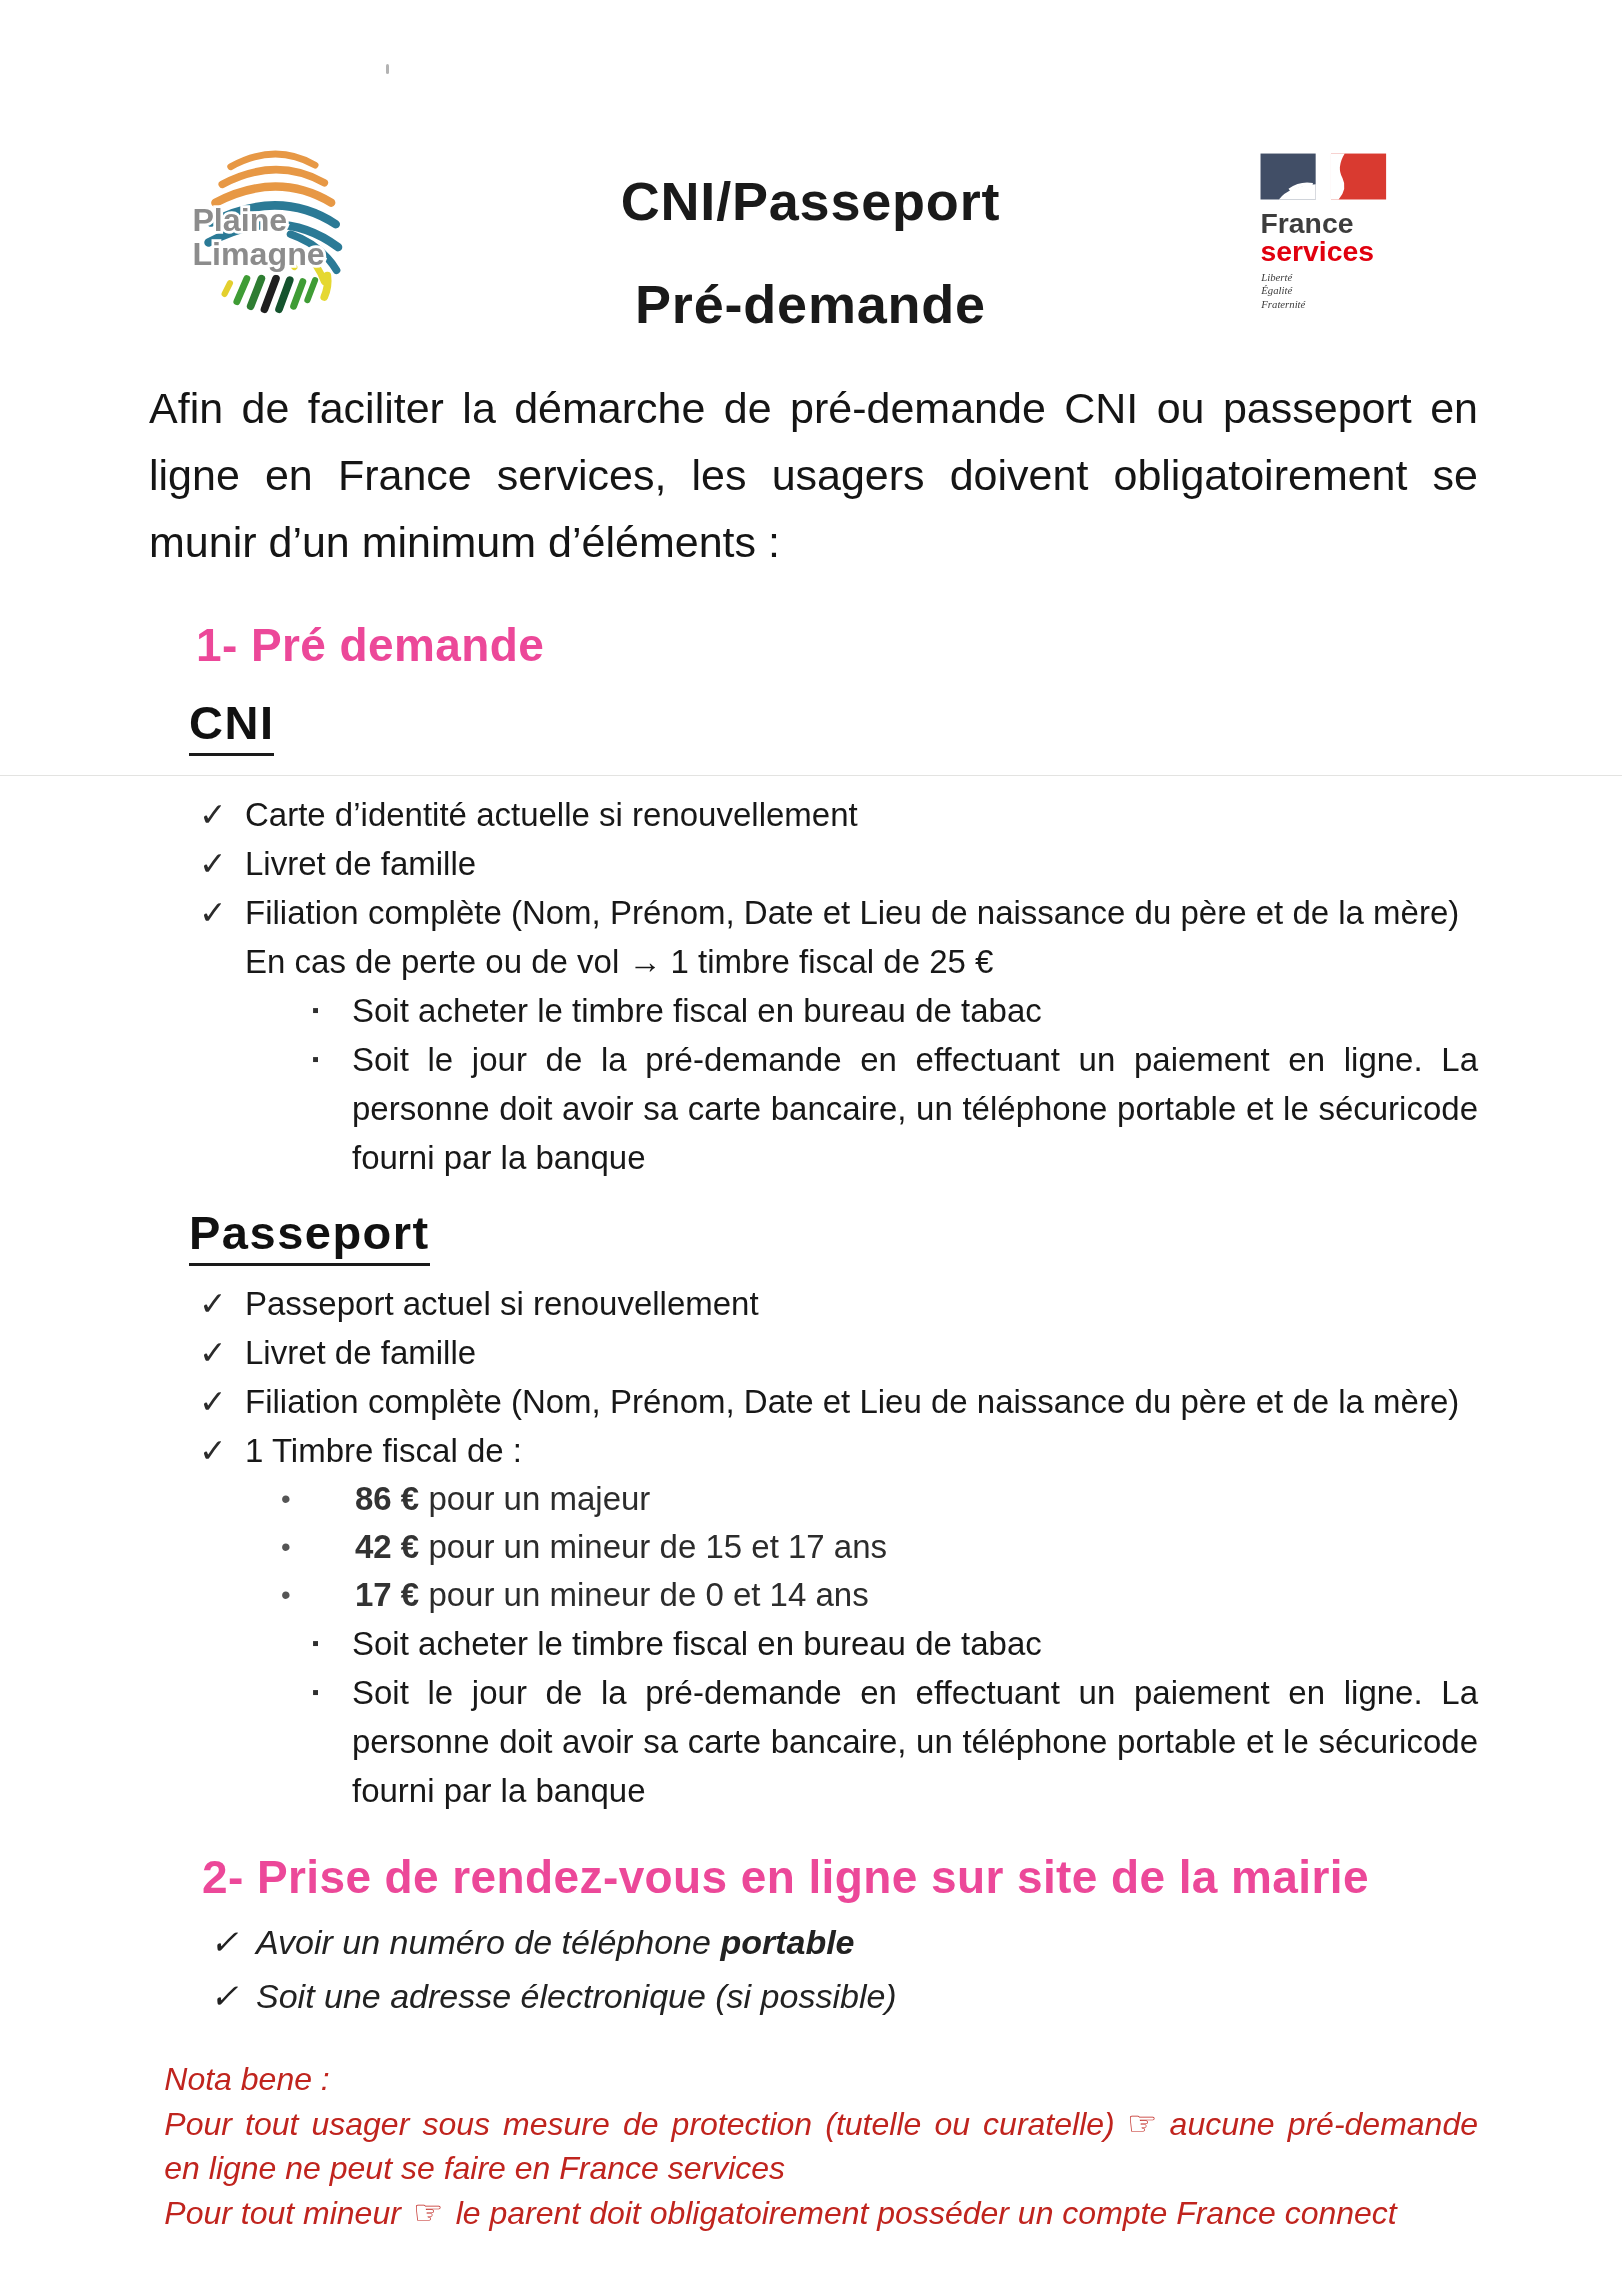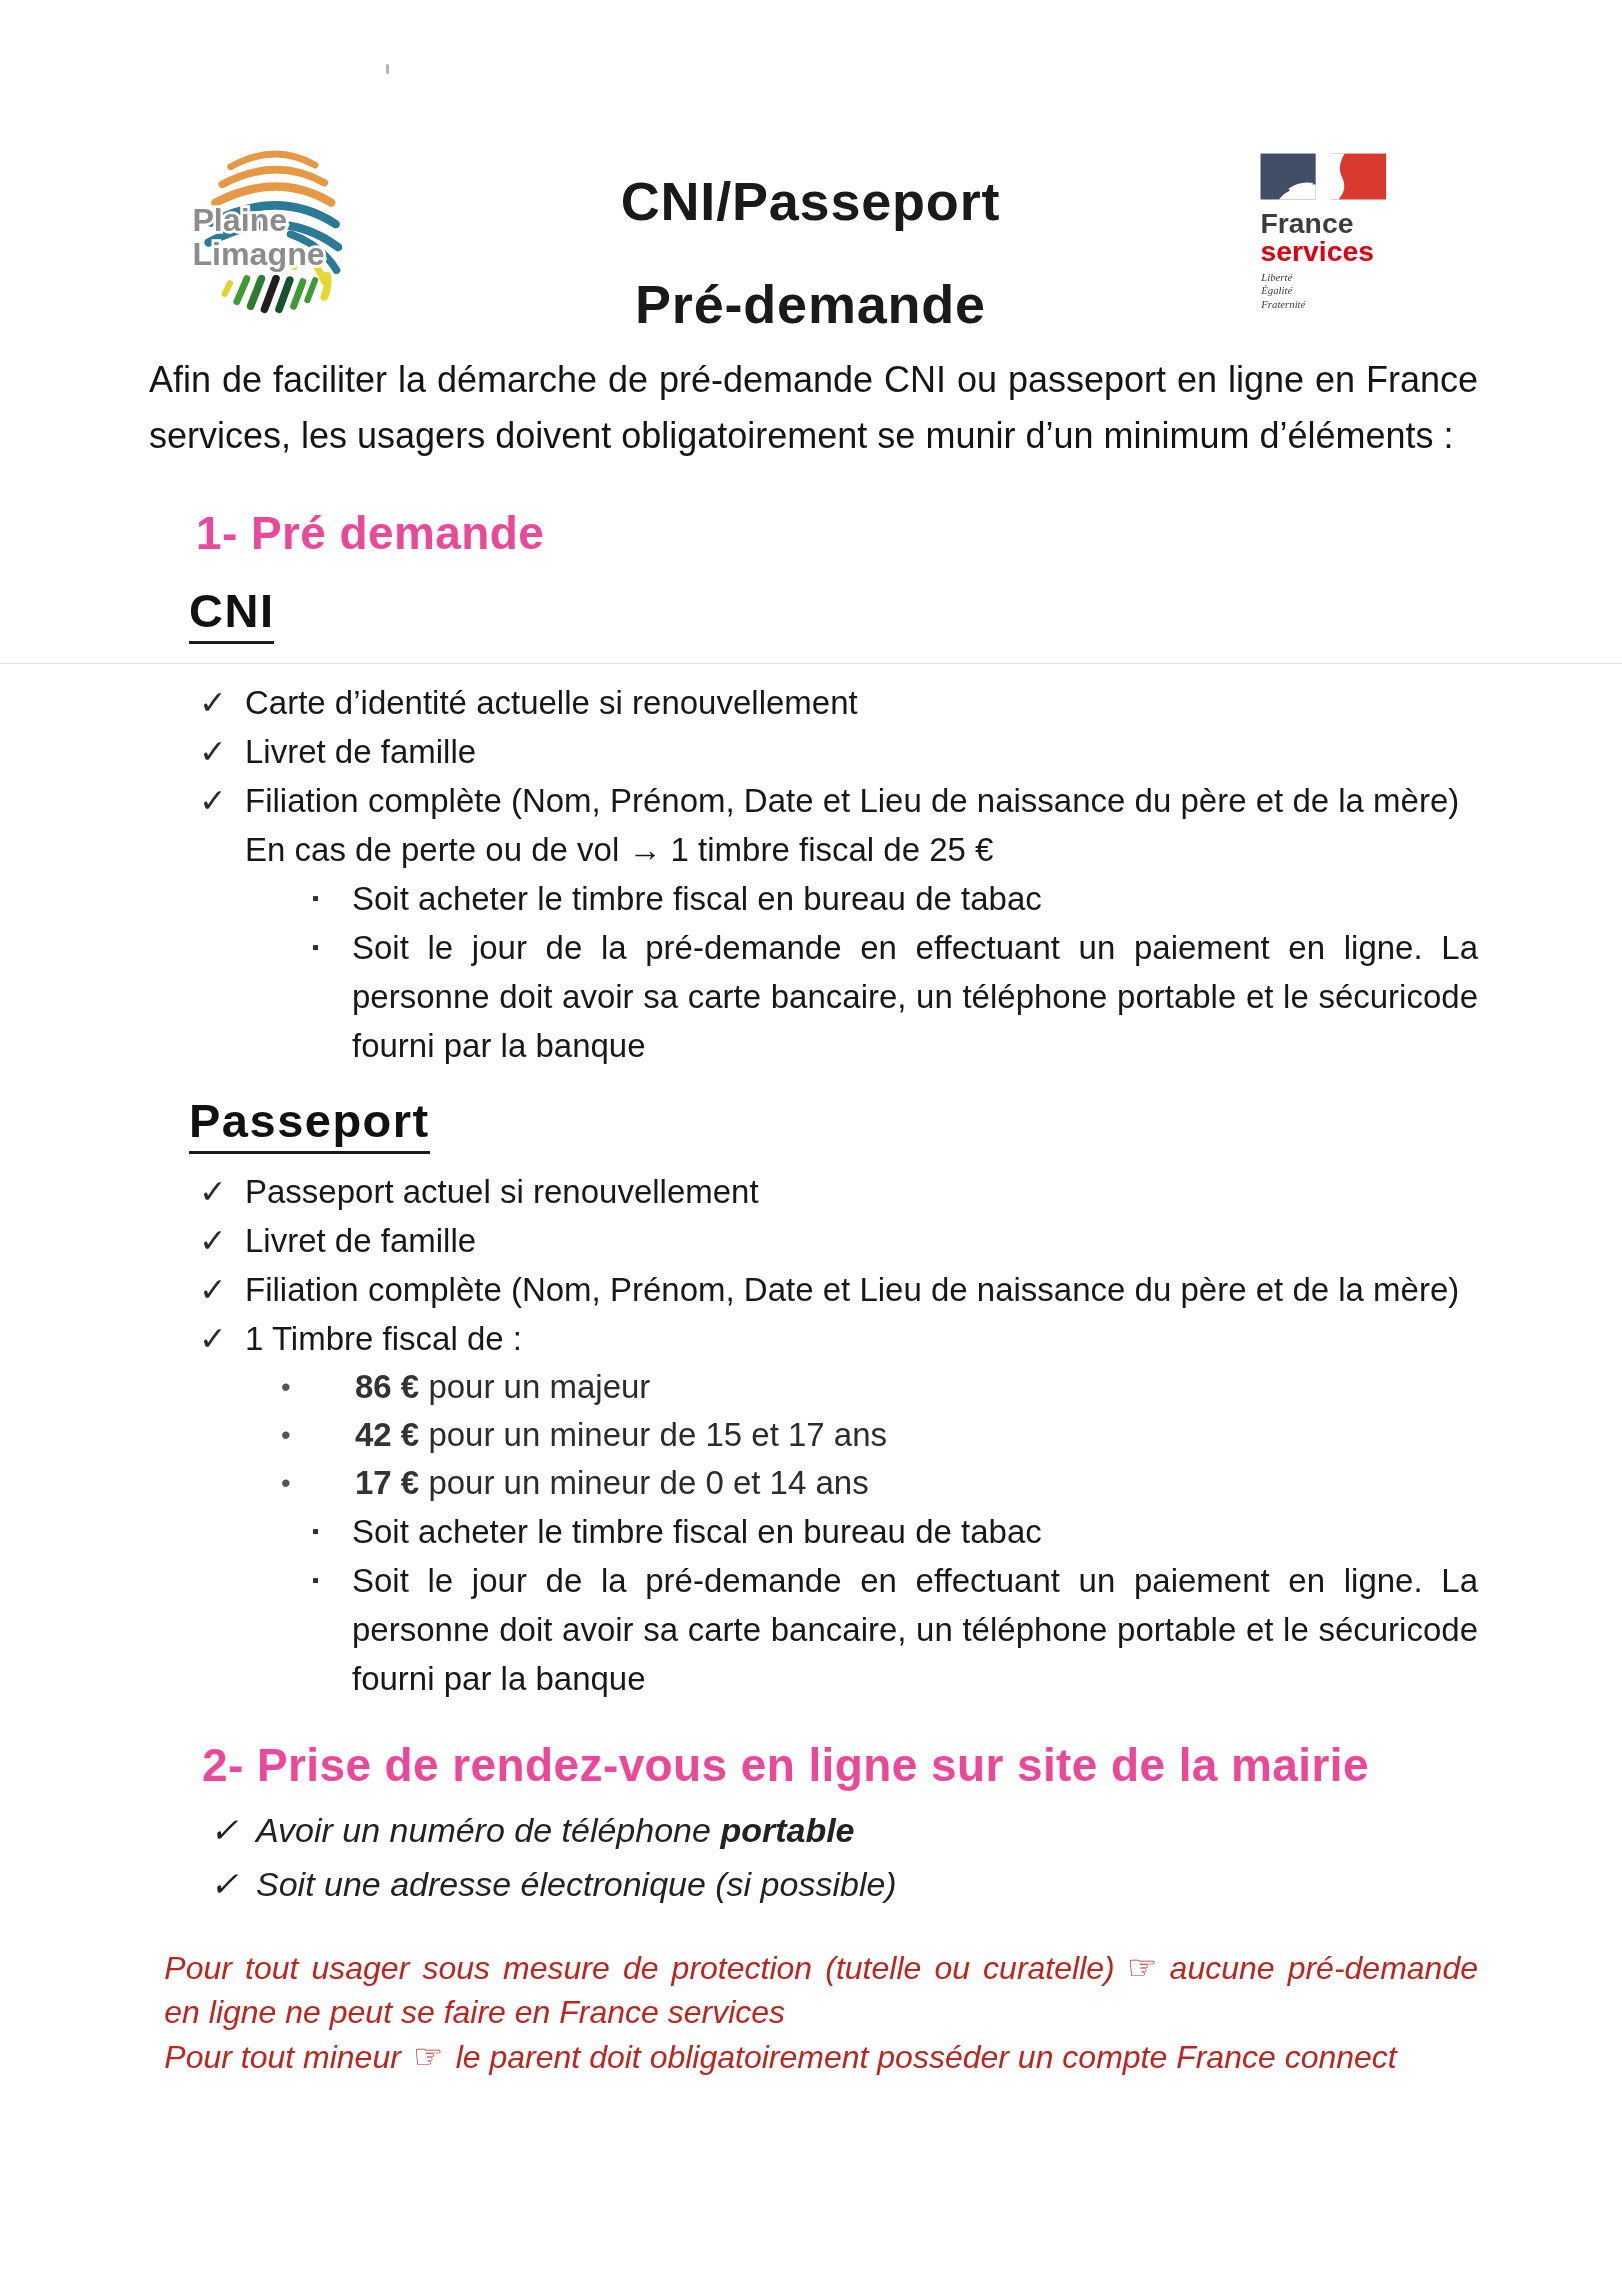--- a/index.html
+++ b/index.html
@@ -23,21 +23,22 @@
     position:absolute; left:428px; width:765px; top:150px;
     text-align:center; font-weight:bold; font-size:54px; line-height:1.9;
     color:#1a1a1a; letter-spacing:0.8px;
   }
   .fs-logo { position:absolute; left:1259px; top:152px; }
 
   
   .content { padding: 0 145px 0 149px; }
 
   .intro {
-    font-size: 36px; line-height: 1.56;
+    margin-top: 23px;
+    font-size: 43px; line-height: 1.56;
     text-align: justify;
     color: #151515;
   }
 
   .sec-heading {
     font-size: 46px; color: #ec4899; font-weight: 700;
     letter-spacing: 0.4px;
   }
   .sec1-heading { margin: 42px 0 0 47px; }
   .sec2-heading { margin: 35px 0 0 53px; }
@@ -218,19 +219,20 @@
         <span class="mark">✓</span>
         <span class="txt"><span>Avoir un numéro de téléphone </span><span class="b">portable</span></span>
       </div>
       <div class="sec2-row">
         <span class="mark">✓</span>
         <span class="txt">Soit une adresse électronique (si possible)</span>
       </div>
     </div>
 
     <div class="nota">
+      <p>Nota bene :</p>
       <p class="just"><span>Pour tout usager sous mesure de protection (tutelle ou curatelle)</span><span class="pointer">☞</span><span>aucune pré-demande en ligne ne peut se faire en France services</span></p>
       <p><span>Pour tout mineur</span><span class="pointer">☞</span><span>le parent doit obligatoirement posséder un compte France connect</span></p>
     </div>
 
   </div>
 </div>
 
 
 </body></html>

